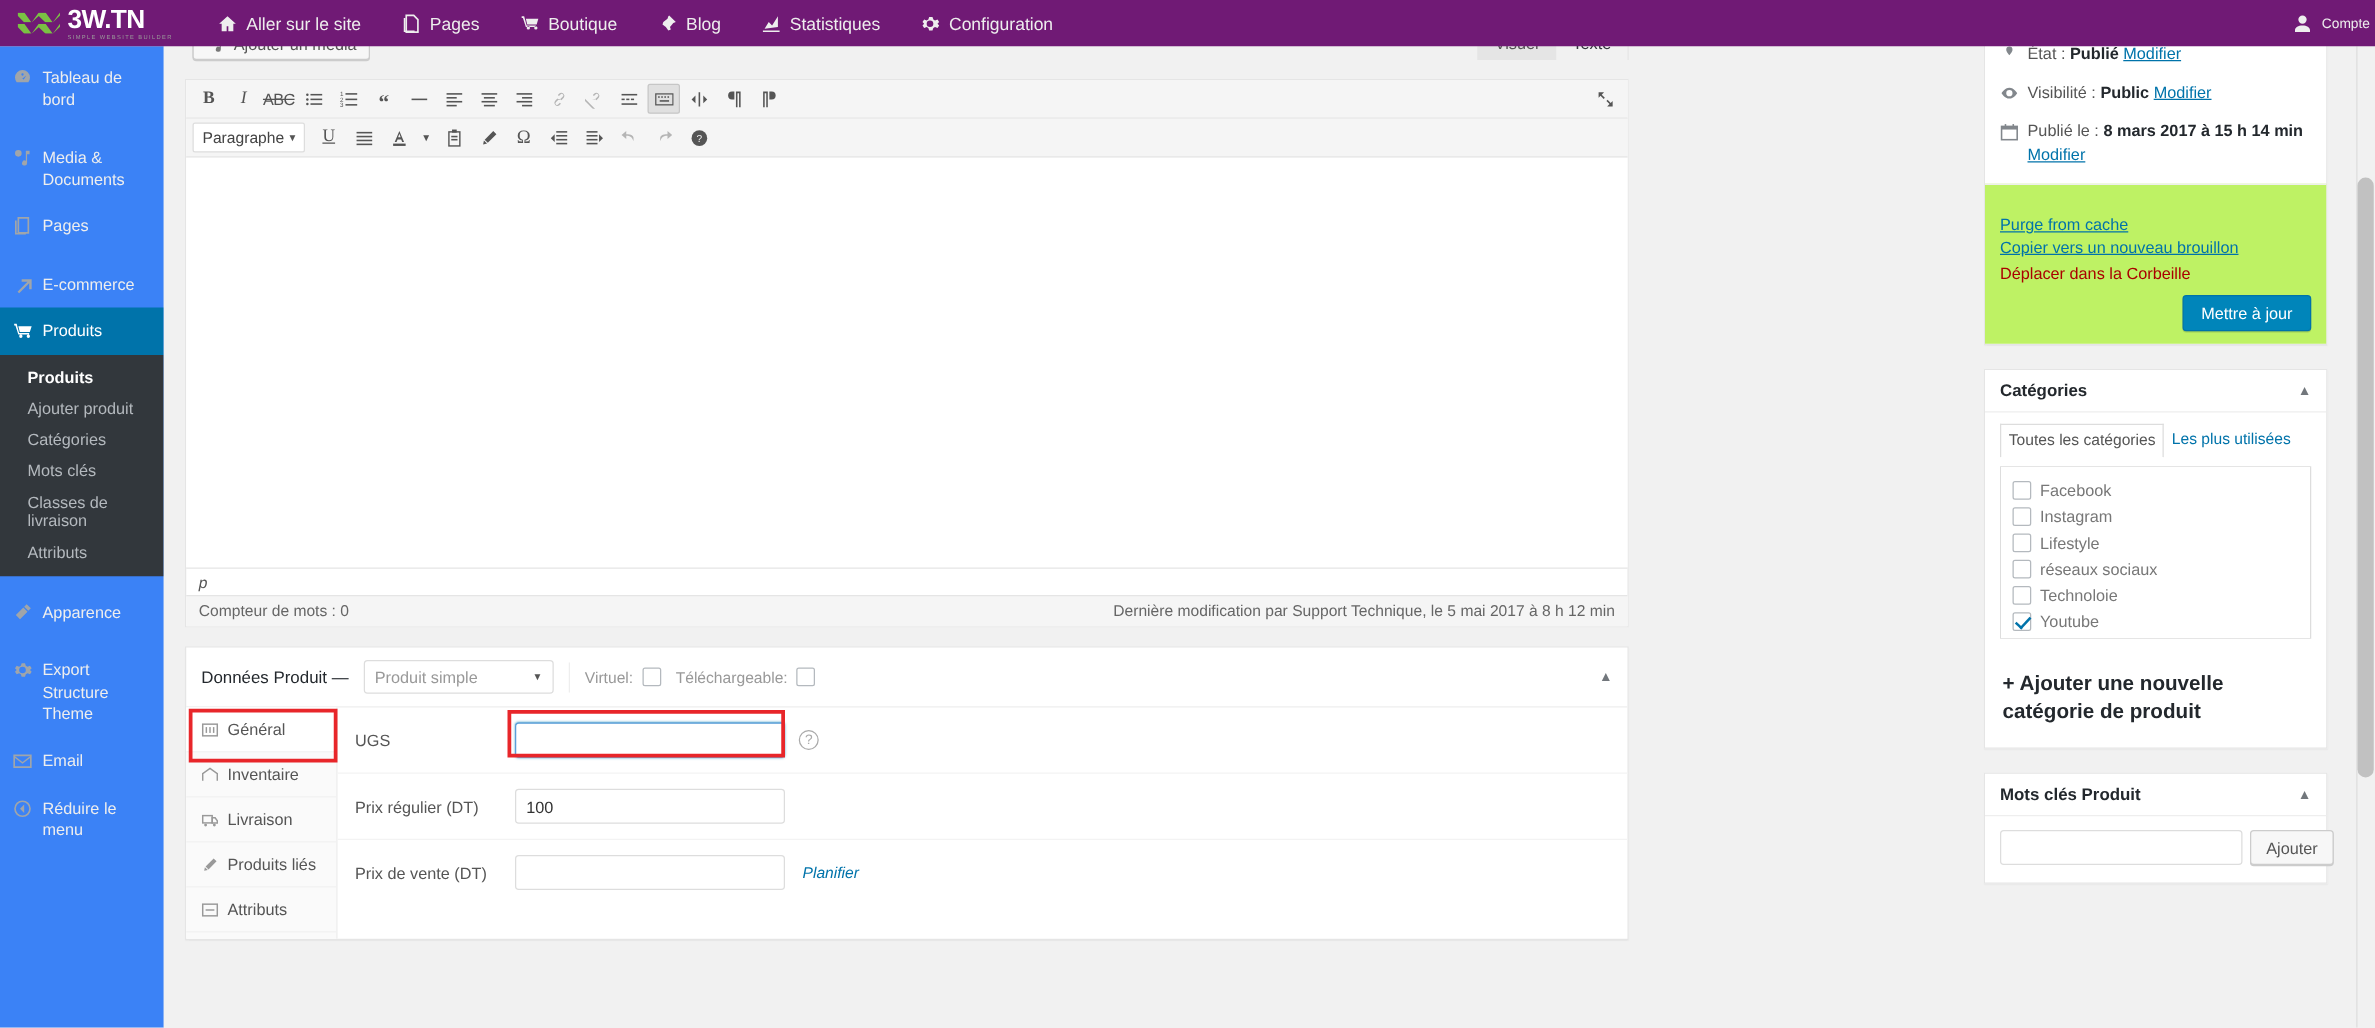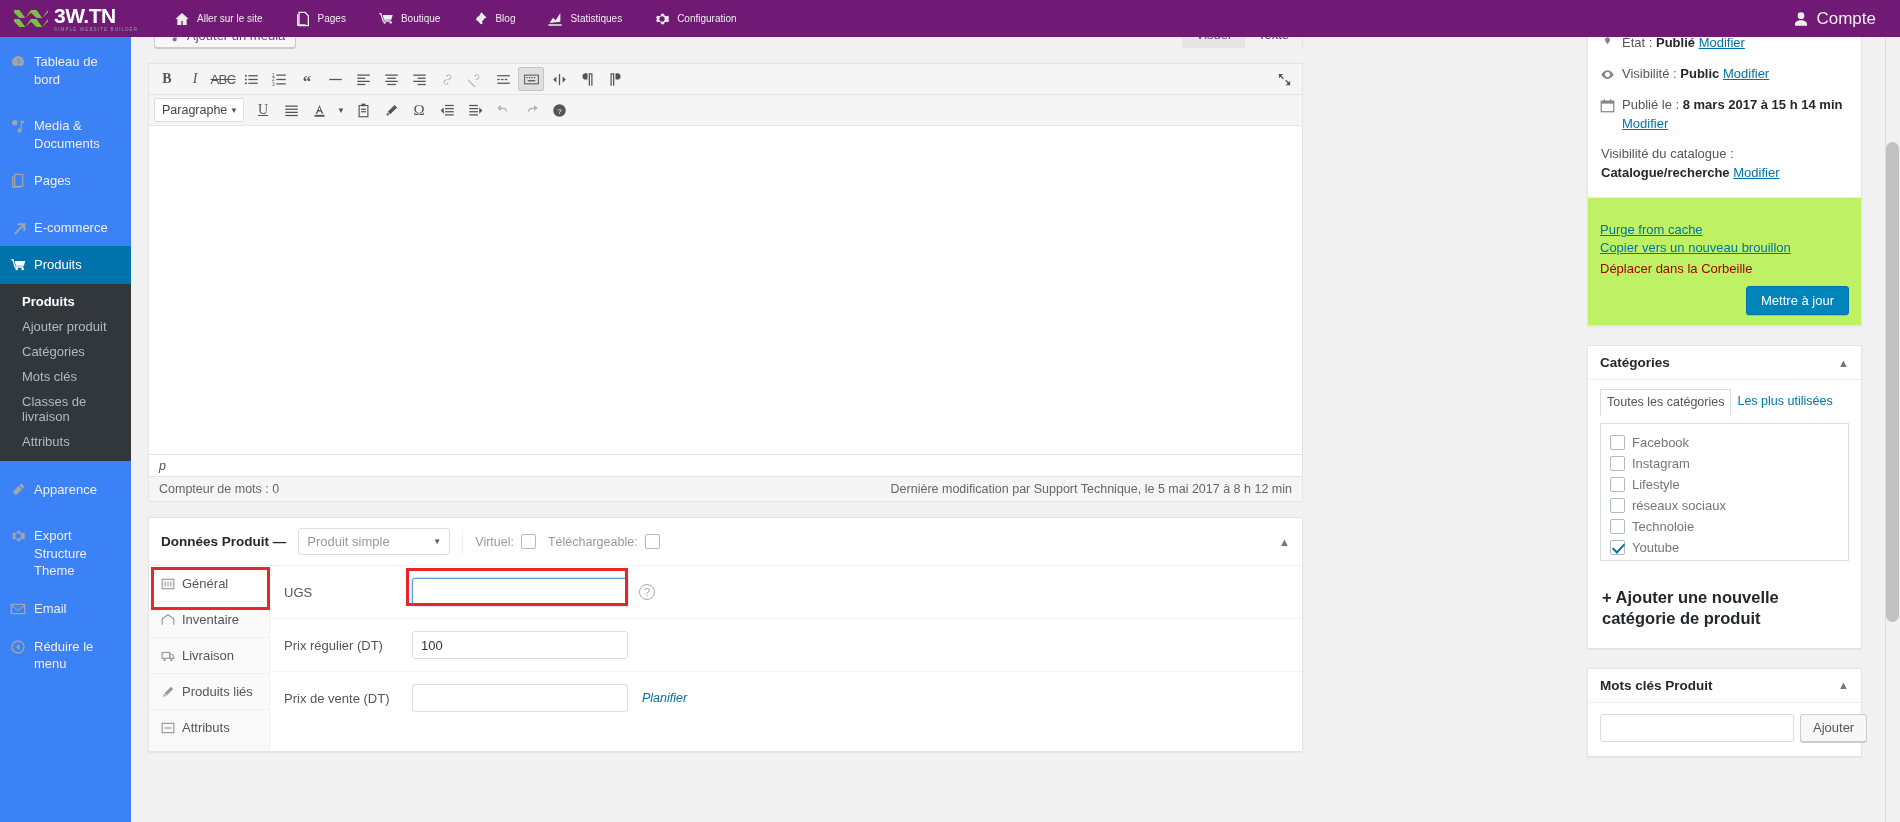--- a/index.html
+++ b/index.html
@@ -25,26 +25,26 @@
     width: 34px; height: 8px;
     background: linear-gradient(90deg,#7ac143 0 100%);
     clip-path: polygon(0 0, 16% 0, 33% 100%, 50% 0, 66% 0, 83% 100%, 100% 0, 100% 30%, 83% 100%, 66% 100%, 50% 35%, 33% 100%, 16% 100%, 0 30%);
   }
   .logo-text { display:flex; flex-direction:column; line-height:1; }
   .logo-main { font-size: 21px; font-weight: bold; color:#fff; letter-spacing:-0.5px;}
   .logo-sub { font-size: 4.6px; color:#9a9a9a; letter-spacing: 1.1px; margin-top:2px;}
   .abar-items { display: flex; align-items: center; gap: 0; }
   .abar-item {
     display: flex; align-items: center; gap: 7px;
-    padding: 0 16px; height: 37px; color: #eee; font-size: 10px;
+    padding: 0 16px; height: 37px; color: #eee; font-size: 14px;
     cursor: pointer; white-space: nowrap;
   }
   .abar-right {
     margin-left: auto; display:flex; align-items:center; gap:7px;
-    padding-right: 24px; font-size: 17px; color:#eee;
+    padding-right: 4px; font-size: 11px; color:#eee;
   }
   .ic { display:inline-block; width:16px; height:16px; fill:#eee; flex:none; }
 
   
   .sidebar {
     position: absolute; top: 37px; left: 0; width: 131px; height: 785px;
     background: #3b82f6; color: #eee; font-size: 13px; overflow: hidden;
   }
   .menu-top { padding-top: 6px; }
   .mi {
@@ -127,21 +127,21 @@
 
   
   .pd-panel {
     margin-top: 15px; background:#fff; border:1px solid #e5e5e5;
     box-shadow: 0 1px 1px rgba(0,0,0,.04);
   }
   .pd-head {
     display:flex; align-items:center; gap: 12px;
     padding: 10px 12px; border-bottom:1px solid #eee; position:relative;
   }
-  .pd-title { font-size: 13.5px; font-weight: bold; color:#23282d; }
+  .pd-title { font-size: 13.5px; font-weight: normal; color:#23282d; }
   .pd-select {
     display:inline-flex; align-items:center; justify-content:space-between;
     width: 152px; height: 27px; border:1px solid #ddd; border-radius:3px;
     padding: 0 8px; font-size:13px; color:#999; background:#fff; cursor:pointer;
   }
   .pd-divider { width:1px; height:24px; background:#eee; }
   .chk-group { display:flex; align-items:center; gap:7px; font-size:12.5px; color:#999; }
   .chkbox {
     width: 15px; height: 15px; border:1px solid #b4b9be; background:#fff;
     border-radius:2px; display:inline-block; cursor:pointer; position: relative;
@@ -719,25 +719,20 @@
         </div>
         <div class="pub-row">
           <svg class="ic" viewBox="0 0 24 24">
               <rect x="2" y="5" width="20" height="17" fill="none" stroke="#82878c" stroke-width="2"></rect>
               <rect x="2" y="5" width="20" height="4"></rect>
               <rect x="6" y="2" width="2" height="4"></rect>
               <rect x="16" y="2" width="2" height="4"></rect>
             </svg>
           <span><span>Publié le :</span>
           <span class="b">8 mars 2017 à 15 h 14 min</span>
-          <span class="lk">Modifier</span></span>
-        </div>
-        <div class="pub-row" style="padding-left:1px">
-          <span><span>Visibilité du catalogue :</span><br>
-          <span class="b">Catalogue/recherche</span>
           <span class="lk">Modifier</span></span>
         </div>
       </div>
       <div class="pub-actions">
         <span class="act-link">Purge from cache</span>
         <span class="act-link">Copier vers un nouveau brouillon</span>
         <span class="act-trash">Déplacer dans la Corbeille</span>
         <button class="btn-primary">Mettre à jour</button>
       </div>
     </div>

